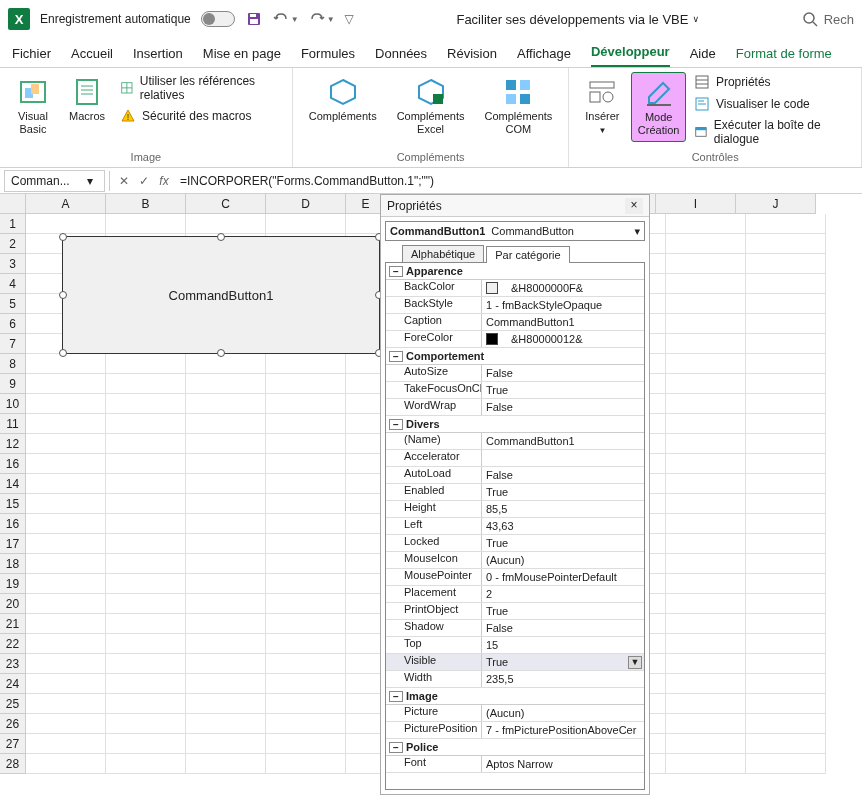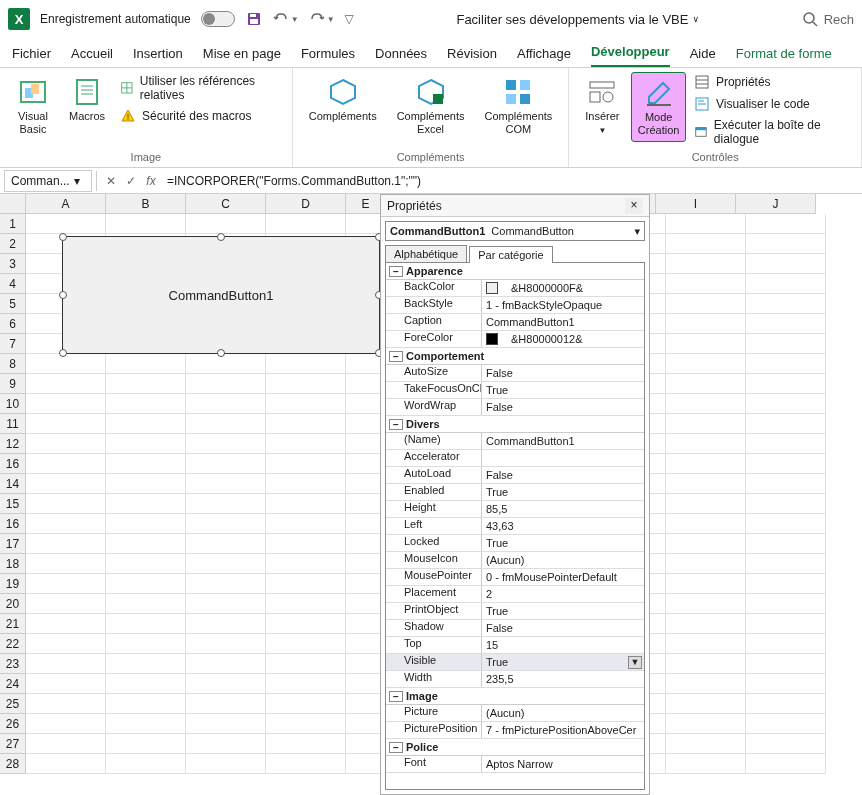--- a/index.html
+++ b/index.html
@@ -28,21 +28,21 @@
   .rgroup-label { font-size: 11px; color: #666; padding: 2px 0; }
   .big-btn { display: flex; flex-direction: column; align-items: center; justify-content: center; padding: 4px 8px; cursor: pointer; border-radius: 3px; min-width: 50px; }
   .big-btn.active { background: #f0abfc; border: 1px solid #107c41; }
   .big-btn .icon { width: 32px; height: 32px; display: flex; align-items: center; justify-content: center; }
   .big-btn .lbl { font-size: 11px; text-align: center; line-height: 1.2; margin-top: 2px; }
   .small-btns { display: flex; flex-direction: column; gap: 2px; }
   .small-btn { display: flex; align-items: center; gap: 6px; padding: 2px 4px; cursor: pointer; font-size: 12px; }
   .small-btn .icon { width: 16px; height: 16px; display: flex; align-items: center; justify-content: center; }
   
   .formula-row { display: flex; align-items: center; height: 26px; border-bottom: 1px solid #d0d0d0; }
-  .namebox { width: 88px; border: 1px solid #ccc; height: 22px; display: flex; align-items: center; padding: 0 6px; margin-left: 4px; font-size: 12px; white-space: nowrap; overflow: hidden; }
+  .namebox { width: 101px; border: 1px solid #ccc; height: 22px; display: flex; align-items: center; padding: 0 6px; margin-left: 4px; font-size: 12px; white-space: nowrap; overflow: hidden; }
   .namebox-dd { width: 16px; text-align: center; }
   .fbar-divider { width: 1px; height: 20px; background: #ccc; margin: 0 4px; }
   .fbar-btn { width: 20px; height: 20px; display: flex; align-items: center; justify-content: center; color: #666; }
   .fx-label { font-style: italic; font-size: 12px; }
   .formula-input { flex: 1; height: 22px; padding: 0 6px; font-size: 12px; display: flex; align-items: center; }
   
   .sheet-area { display: flex; height: calc(795px - 38px - 30px - 100px - 26px); position: relative; }
   .corner { width: 26px; height: 20px; background: #f0f0f0; border-right: 1px solid #ccc; border-bottom: 1px solid #ccc; }
   .col-headers { display: flex; height: 20px; }
   .col-h { width: 80px; background: #f0f0f0; border-right: 1px solid #ccc; border-bottom: 1px solid #ccc; text-align: center; font-size: 12px; line-height: 20px; }
@@ -57,21 +57,21 @@
   .h-nw { left: -4px; top: -4px; } .h-n { left: 50%; top: -4px; margin-left: -4px; } .h-ne { right: -4px; top: -4px; }
   .h-w { left: -4px; top: 50%; margin-top: -4px; } .h-e { right: -4px; top: 50%; margin-top: -4px; }
   .h-sw { left: -4px; bottom: -4px; } .h-s { left: 50%; bottom: -4px; margin-left: -4px; } .h-se { right: -4px; bottom: -4px; }
   
   .props-pane { position: absolute; left: 380px; top: 0; width: 270px; background: #fff; border: 1px solid #aaa; font-size: 11px; }
   .props-title { height: 22px; display: flex; align-items: center; padding: 0 6px; background: #f7f7f7; border-bottom: 1px solid #ccc; font-size: 12px; }
   .props-close { margin-left: auto; width: 18px; height: 16px; background: #eee; text-align: center; line-height: 15px; }
   .props-select { margin: 4px; border: 1px solid #888; height: 20px; display: flex; align-items: center; padding: 0 4px; }
   .props-select b { margin-right: 6px; }
   .props-select .dd { margin-left: auto; }
-  .props-tabs { display: flex; margin: 0 4px; }
+  .props-tabs { display: flex; margin: 0 21px; }
   .ptab { border: 1px solid #888; border-bottom: none; padding: 2px 8px; background: #f0f0f0; font-size: 11px; margin-right: 2px; cursor: pointer; }
   .ptab.active { background: #fff; position: relative; top: 1px; }
   .props-grid { margin: 0 4px 4px; border: 1px solid #888; max-height: 530px; overflow: auto; }
   .pcat { display: flex; align-items: center; background: #fff; font-weight: bold; border-bottom: 1px solid #ccc; height: 17px; }
   .pcat .exp { width: 14px; text-align: center; border: 1px solid #888; height: 11px; line-height: 9px; margin: 0 3px; font-size: 10px; }
   .prow { display: flex; border-bottom: 1px solid #ddd; height: 17px; }
   .prow .pk { width: 96px; padding-left: 18px; border-right: 1px solid #ccc; white-space: nowrap; overflow: hidden; }
   .prow .pv { flex: 1; padding-left: 4px; display: flex; align-items: center; gap: 13px; white-space: nowrap; overflow: hidden; }
   .prow.sel { background: #e8e8f0; }
   .prow .dd { margin-left: auto; margin-right: 2px; width: 14px; height: 13px; background: #ddd; border: 1px solid #888; text-align: center; line-height: 11px; font-size: 9px; }

